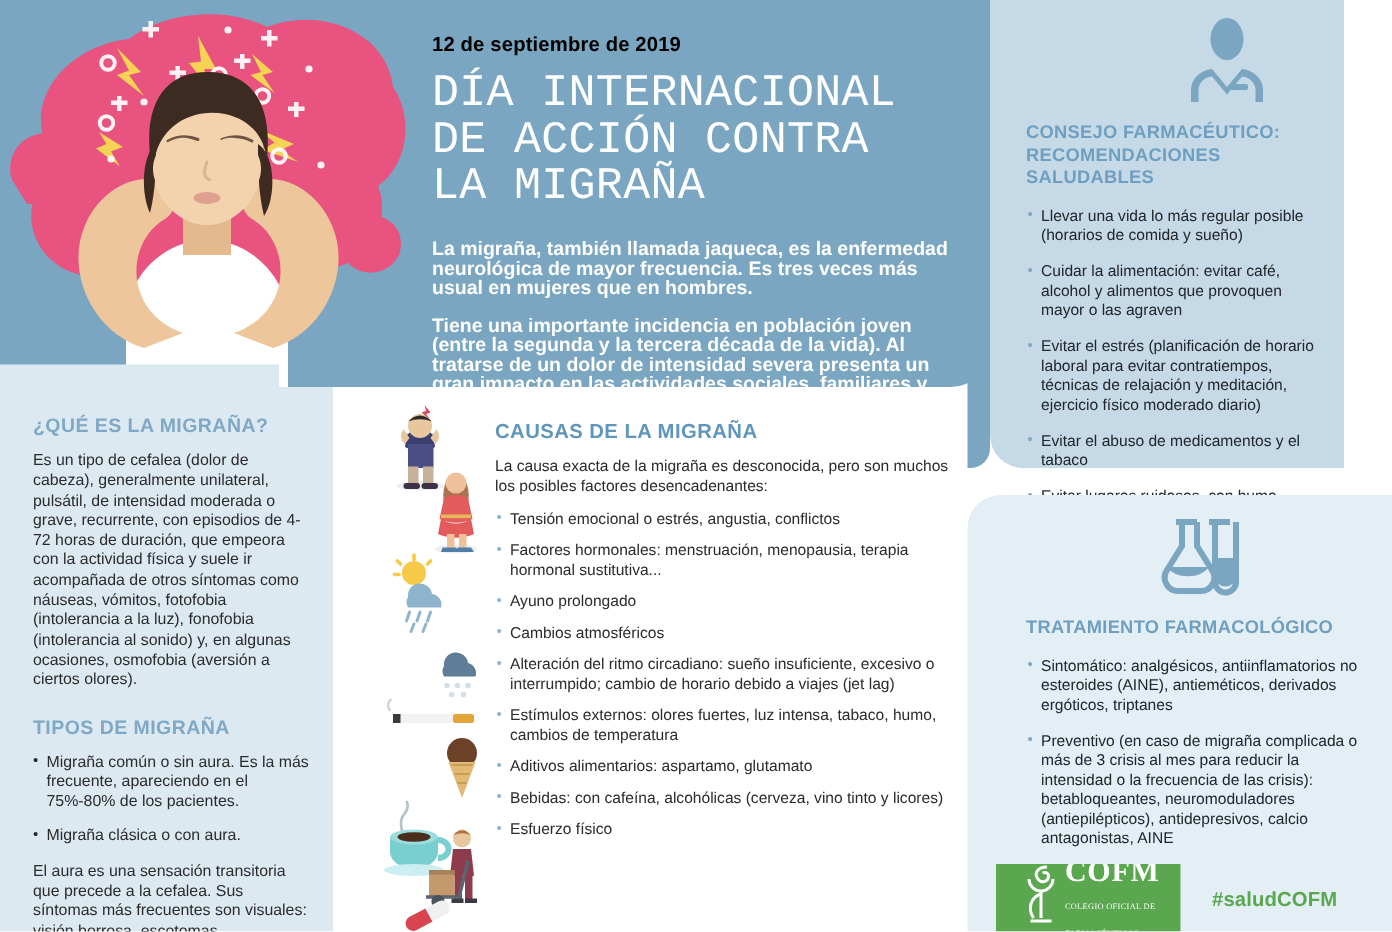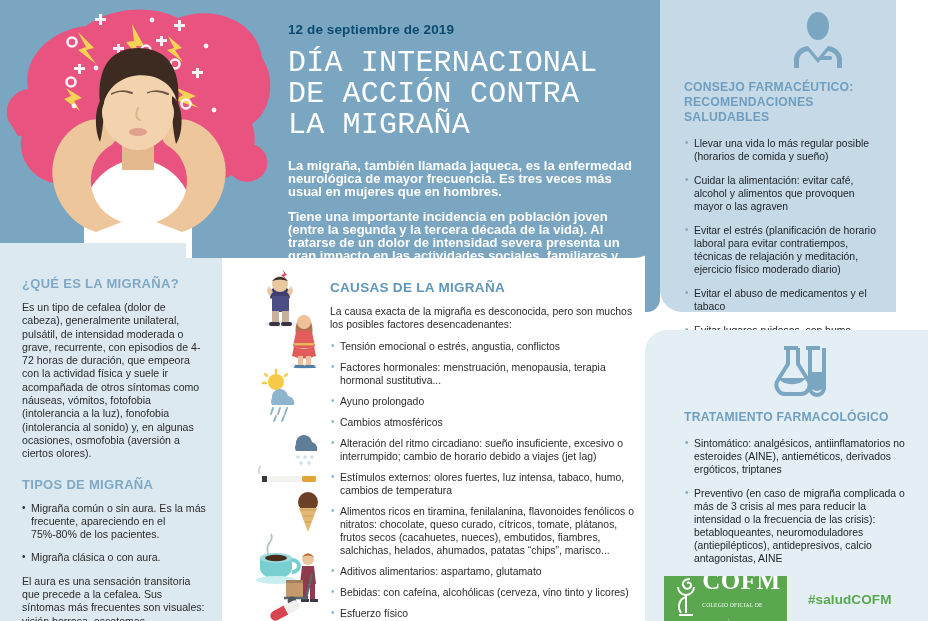--- a/index.html
+++ b/index.html
@@ -15,21 +15,21 @@
 
   
   .hero{
     position:absolute; left:0; top:0; width:660px; height:258px;
     background:#7aa6c2;
     border-bottom-right-radius:26px;
   }
   .hero-art{ position:absolute; left:0; top:0; width:275px; height:258px; overflow:hidden; }
   .hero-text{ position:absolute; left:288px; top:22px; width:352px; }
   .hero-date{
-    color:#0c4a6e; font-size:13.5px; font-weight:bold; letter-spacing:.1px;
+    color:#000000; font-size:13.5px; font-weight:bold; letter-spacing:.1px;
     margin-bottom:11px;
   }
   .hero-title{
     color:#ffffff; font-size:30px; line-height:31px; font-weight:300;
     letter-spacing:.2px; margin-bottom:18px; white-space:pre-line;
     font-family:Liberation Mono, monospace;
   }
   .hero-p{
     color:#ffffff; font-size:13px; line-height:13.2px; font-weight:bold;
     margin-bottom:11px;
@@ -83,21 +83,21 @@
   .r-bul::before{ content:"•"; position:absolute; left:1px; top:-1px; color:#7fa8c6; font-size:10px; }
   .r-icon{ display:block; margin:0 auto 2px auto; }
 
   
   .logo-box{
     position:absolute; left:664px; top:576px; width:123px; height:45px;
     background:#5aa750; display:flex; align-items:center; justify-content:center;
     overflow:hidden;
   }
   .logo-inner{ display:flex; align-items:center; gap:4px; padding-left:4px; }
-  .logo-word{ color:#ffffff; font-family:"Liberation Serif", serif; font-size:25px;
+  .logo-word{ color:#ffffff; font-family:"Liberation Serif", serif; font-size:20px;
               font-weight:bold; letter-spacing:.5px; line-height:24px; }
   .logo-sub{ color:#ffffff; font-family:"Liberation Serif", serif; font-size:5.6px;
              line-height:6.6px; letter-spacing:.2px; white-space:pre-line; }
   .hashtag{
     position:absolute; left:808px; top:592px;
     color:#5aa750; font-size:13.5px; font-weight:bold; letter-spacing:.1px;
   }
 </style>
 </head>
 <body>
@@ -315,21 +315,20 @@
 
     <div class="mid-body">
       <div class="mid-h">CAUSAS DE LA MIGRAÑA</div>
       <div class="mid-p">La causa exacta de la migraña es desconocida, pero son muchos los posibles factores desencadenantes:</div>
       <div class="mid-bul">Tensión emocional o estrés, angustia, conflictos</div>
       <div class="mid-bul">Factores hormonales: menstruación, menopausia, terapia hormonal sustitutiva...</div>
       <div class="mid-bul">Ayuno prolongado</div>
       <div class="mid-bul">Cambios atmosféricos</div>
       <div class="mid-bul">Alteración del ritmo circadiano: sueño insuficiente, excesivo o interrumpido; cambio de horario debido a viajes (jet lag)</div>
       <div class="mid-bul">Estímulos externos: olores fuertes, luz intensa, tabaco, humo, cambios de temperatura</div>
-      <div class="mid-bul">Alimentos ricos en tiramina, fenilalanina, flavonoides fenólicos o nitratos: chocolate, queso curado, cítricos, tomate, plátanos, frutos secos (cacahuetes, nueces), embutidos, fiambres, salchichas, helados, ahumados, patatas “chips”, marisco...</div>
       <div class="mid-bul">Aditivos alimentarios: aspartamo, glutamato</div>
       <div class="mid-bul">Bebidas: con cafeína, alcohólicas (cerveza, vino tinto y licores)</div>
       <div class="mid-bul">Esfuerzo físico</div>
 
     </div>
   </div>
 
   <div class="rail"></div>
 
   <div class="panel-a">

